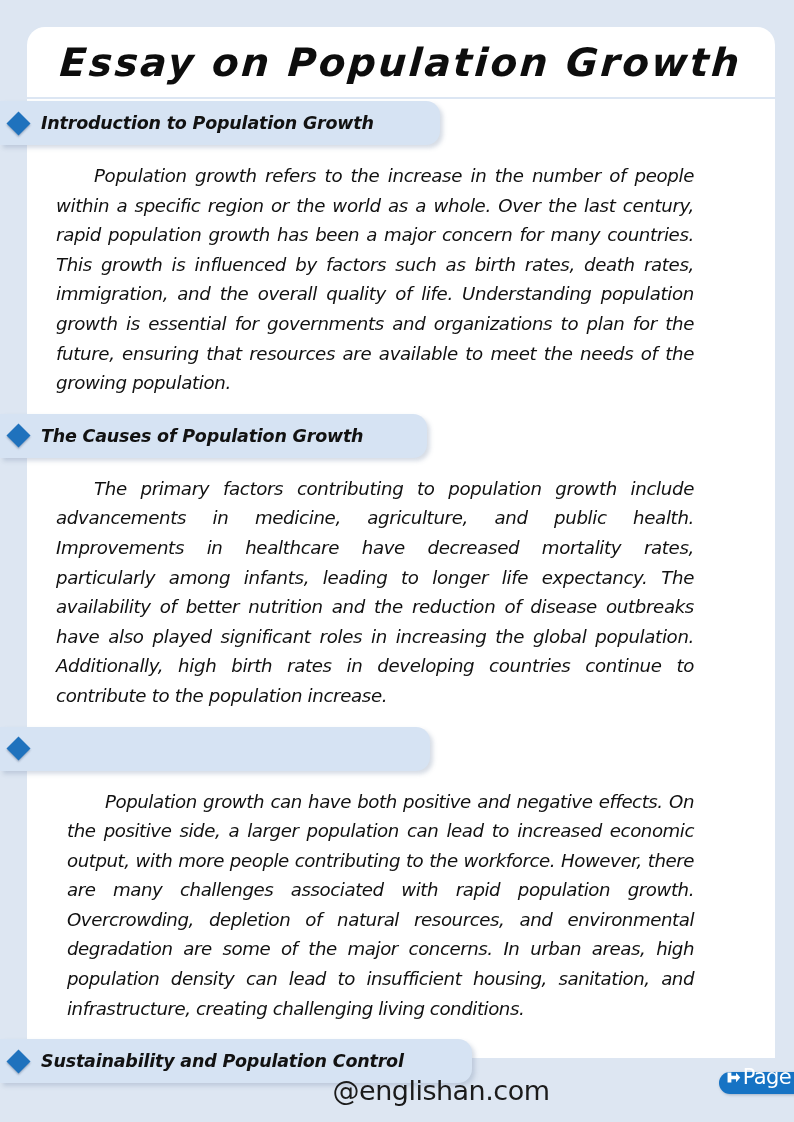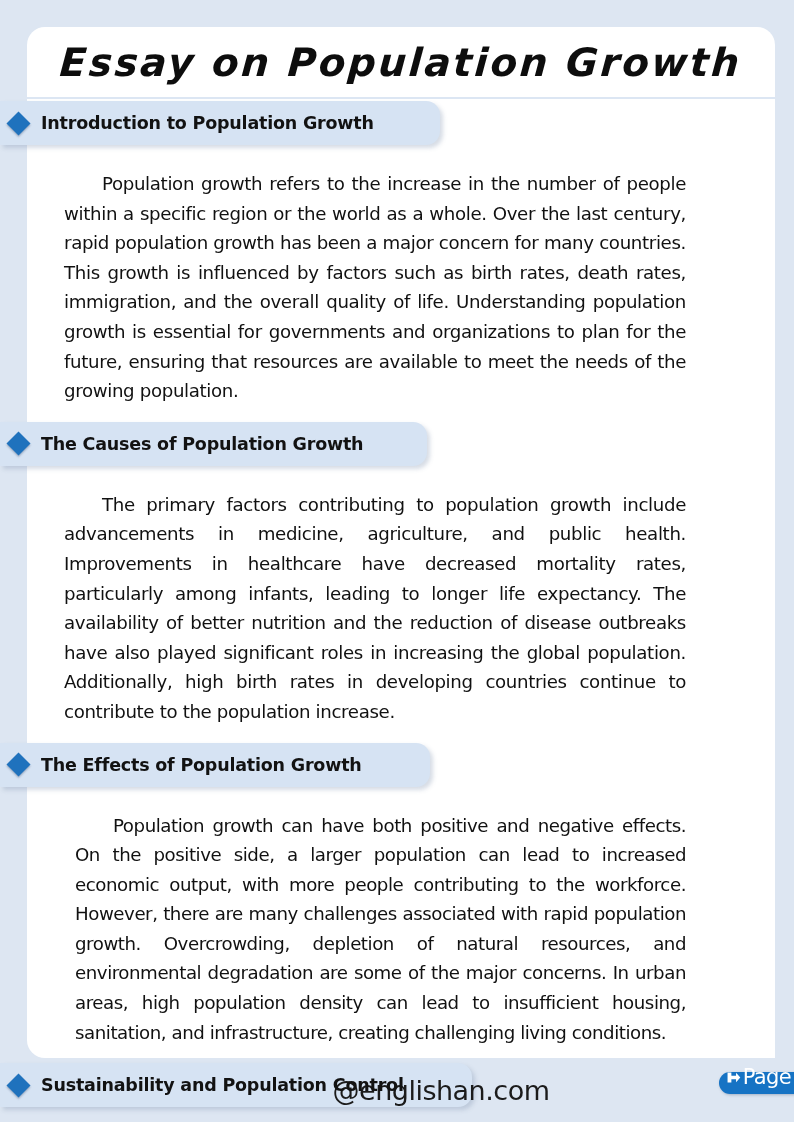--- a/index.html
+++ b/index.html
@@ -59,20 +59,21 @@
     transform: skewX(-4deg);
   }
 
   
   .body-region {
     position: absolute;
     left: 0;
     top: 74px;
     width: 696px;
     bottom: 0;
+    font-style: italic;
   }
 
   
   .heading-row {
     position: relative;
     height: 44px;
     margin-left: -27px;      
     width: 794px;
     display: flex;
     align-items: center;
@@ -108,21 +109,21 @@
     font-family: "DejaVu Sans", sans-serif;
     font-weight: 700;
     font-size: 17.5px;
     color: #121212;
     white-space: nowrap;
     letter-spacing: -0.2px;
   }
 
   
   .para {
-    margin: 12px;
+    margin: 4px;
     padding: 12px 25px 0 25px;
     font-family: "DejaVu Sans", sans-serif;
     font-size: 18.2px;
     line-height: 29.6px;
     color: #111111;
     text-align: justify;
     text-indent: 38px;
     letter-spacing: -0.35px;
     word-spacing: 0px;
     hyphens: none;
@@ -203,21 +204,20 @@
           <span class="diamond-icon"></span>
           <span class="heading-text">The Causes of Population Growth</span>
         </div>
       </div>
       <p class="para">The primary factors contributing to population growth include advancements in medicine, agriculture, and public health. Improvements in healthcare have decreased mortality rates, particularly among infants, leading to longer life expectancy. The availability of better nutrition and the reduction of disease outbreaks have also played significant roles in increasing the global population. Additionally, high birth rates in developing countries continue to contribute to the population increase.</p>
 
       <div class="heading-row" style="margin-top:16px;">
         <div class="heading-band" style="width:430px;"></div>
         <div class="heading-inner">
           <span class="diamond-icon"></span>
-          <span class="heading-text">The Effects of Population Growth</span>
         </div>
       </div>
       <p class="para tight">Population growth can have both positive and negative effects. On the positive side, a larger population can lead to increased economic output, with more people contributing to the workforce. However, there are many challenges associated with rapid population growth. Overcrowding, depletion of natural resources, and environmental degradation are some of the major concerns. In urban areas, high population density can lead to insufficient housing, sanitation, and infrastructure, creating challenging living conditions.</p>
 
       <div class="heading-row" style="margin-top:16px;">
         <div class="heading-band" style="width:472px;"></div>
         <div class="heading-inner">
           <span class="diamond-icon"></span>
           <span class="heading-text">Sustainability and Population Control</span>
         </div>

